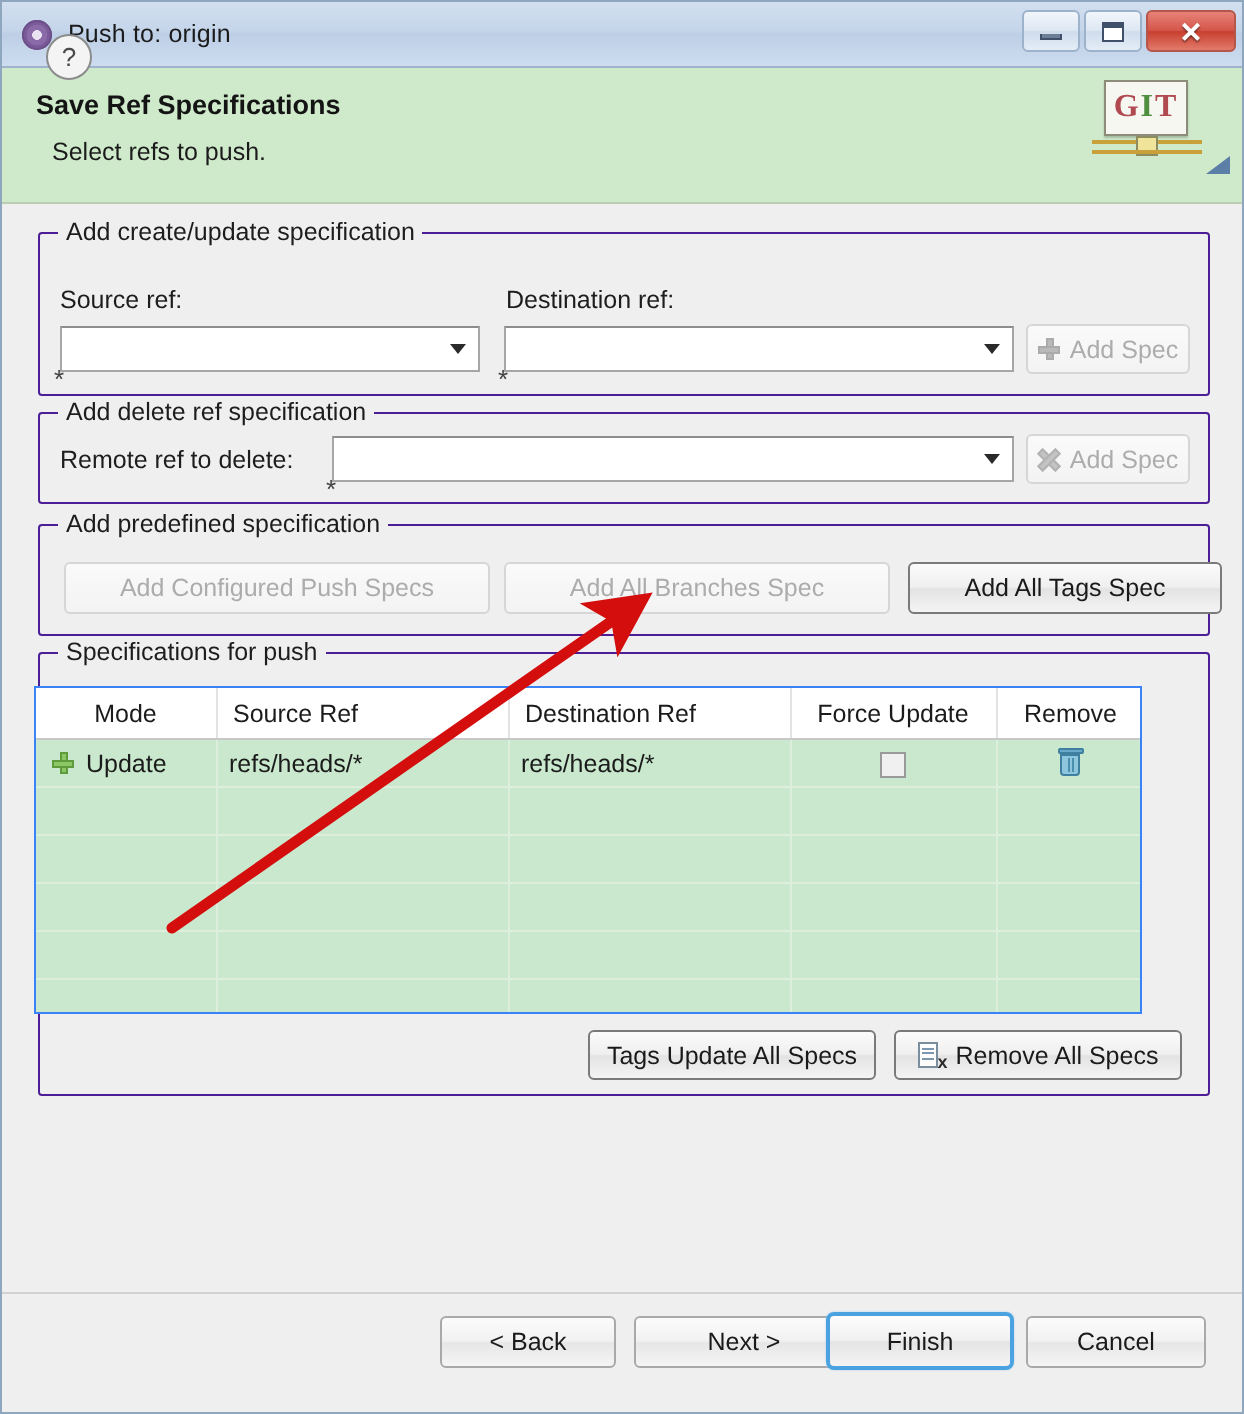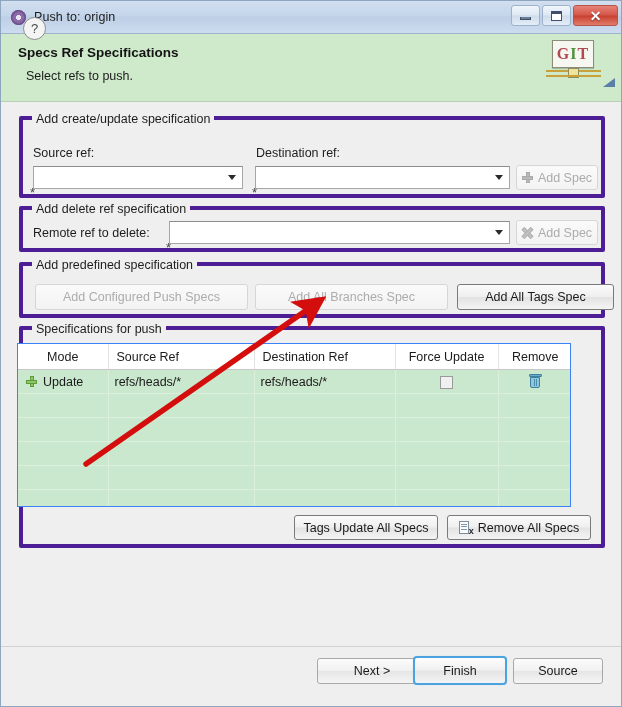--- a/index.html
+++ b/index.html
@@ -170,21 +170,21 @@
   #body {
     position: absolute;
     left: 0; top: 101px;
     width: 622px; height: 544px;
     background: #efefef;
   }
 
   .group {
     position: absolute;
     box-sizing: border-box;
-    border: 4px solid #4c1d95;
+    border: 1px solid #4c1d95;
     border-radius: 2px;
   }
   .group > .legend {
     position: absolute;
     top: -8px; left: 9px;
     background: #efefef;
     padding: 0 4px;
     font-size: 12.5px;
     color: #1d1d1d;
     white-space: nowrap;
@@ -471,21 +471,21 @@
       <div class="win-btn">
         <div class="max-glyph"></div>
       </div>
       <div class="win-btn close">
         <span class="close-glyph">✕</span>
       </div>
     </div>
   </div>
 
   <div id="header">
-    <div class="h-title">Specs Ref Specifications</div>
+    <div class="h-title">Save Ref Specifications</div>
     <div class="h-sub">Select refs to push.</div>
     <div id="git-logo">
       <div class="screen">
         <span class="g">G</span>
           <span class="i">I</span>
           <span class="t">T</span>
       </div>
       <div class="bar b1"></div>
       <div class="stand"></div>
       <div class="bar b2"></div>
@@ -659,28 +659,31 @@
     <div id="save-row">
       <span class="cb"></span>
       <span>Save specifications in 'origin' configuration</span>
     </div>
   </div>
 
   <div id="footer"></div>
   <div id="help-icon">
     <span>?</span>
   </div>
+  <div class="navbtn" style="left:219px; width:88px;">
+    <span>&lt; Back</span>
+  </div>
   <div class="navbtn" style="left:316px; width:110px;">
     <span>Next &gt;</span>
   </div>
   <div class="navbtn default" style="left:412px; top:655px; height:29px; width:94px;">
     <span>Finish</span>
   </div>
   <div class="navbtn" style="left:512px; width:90px;">
-    <span>Source</span>
+    <span>Cancel</span>
   </div>
 
   <svg id="annot" viewBox="0 0 622 707">
     <defs>
       <marker id="ah" markerWidth="6" markerHeight="6" refX="2.6" refY="3" orient="auto">
         <path d="M0,0 L6,3 L0,6 L1.4,3 z" fill="#d40d0d"></path>
       </marker>
     </defs>
     <line x1="85" y1="463" x2="310" y2="306" stroke="#d40d0d" stroke-width="5.5" marker-end="url(#ah)" stroke-linecap="round"></line>
   </svg>

